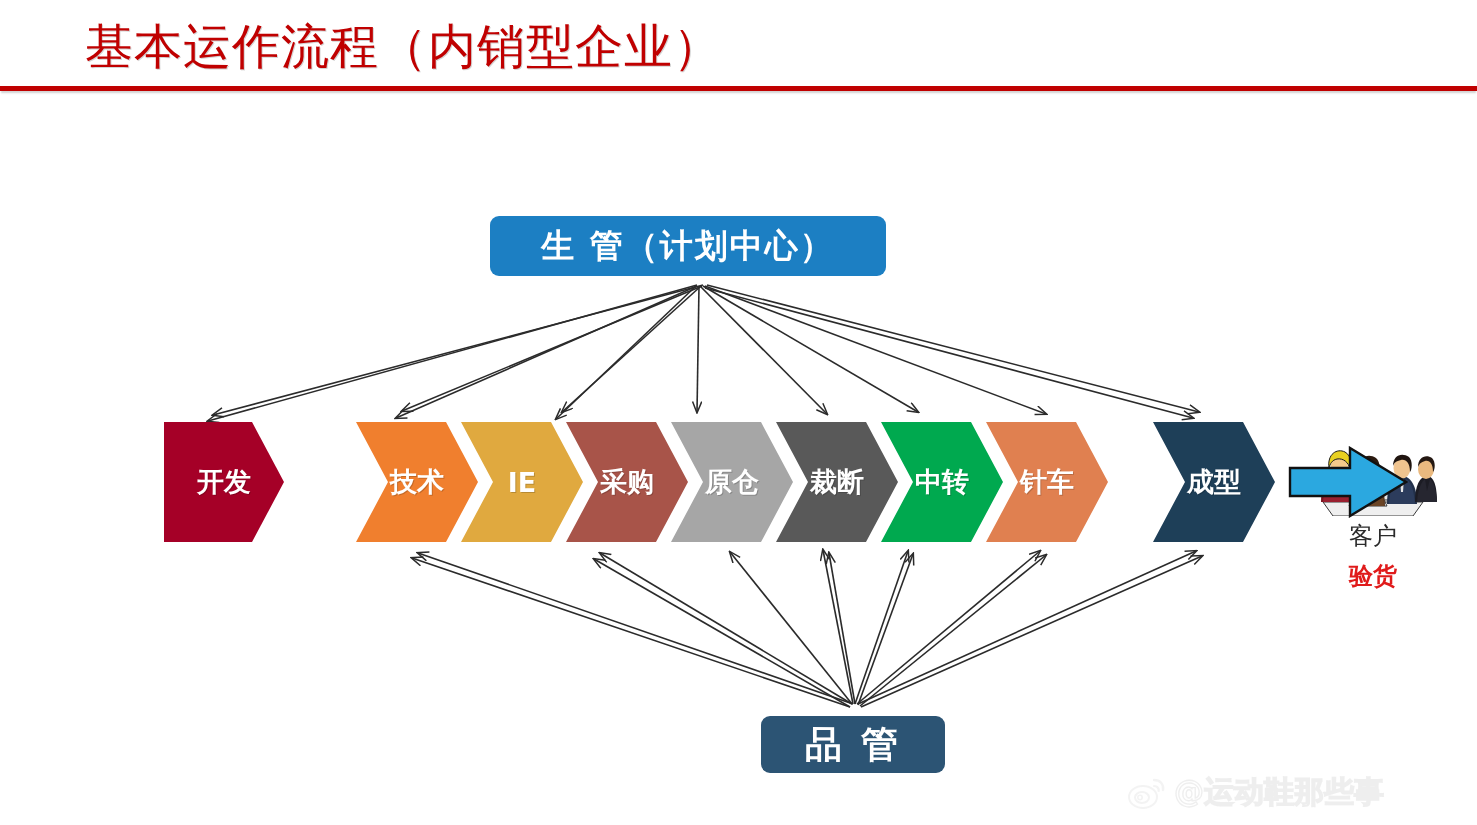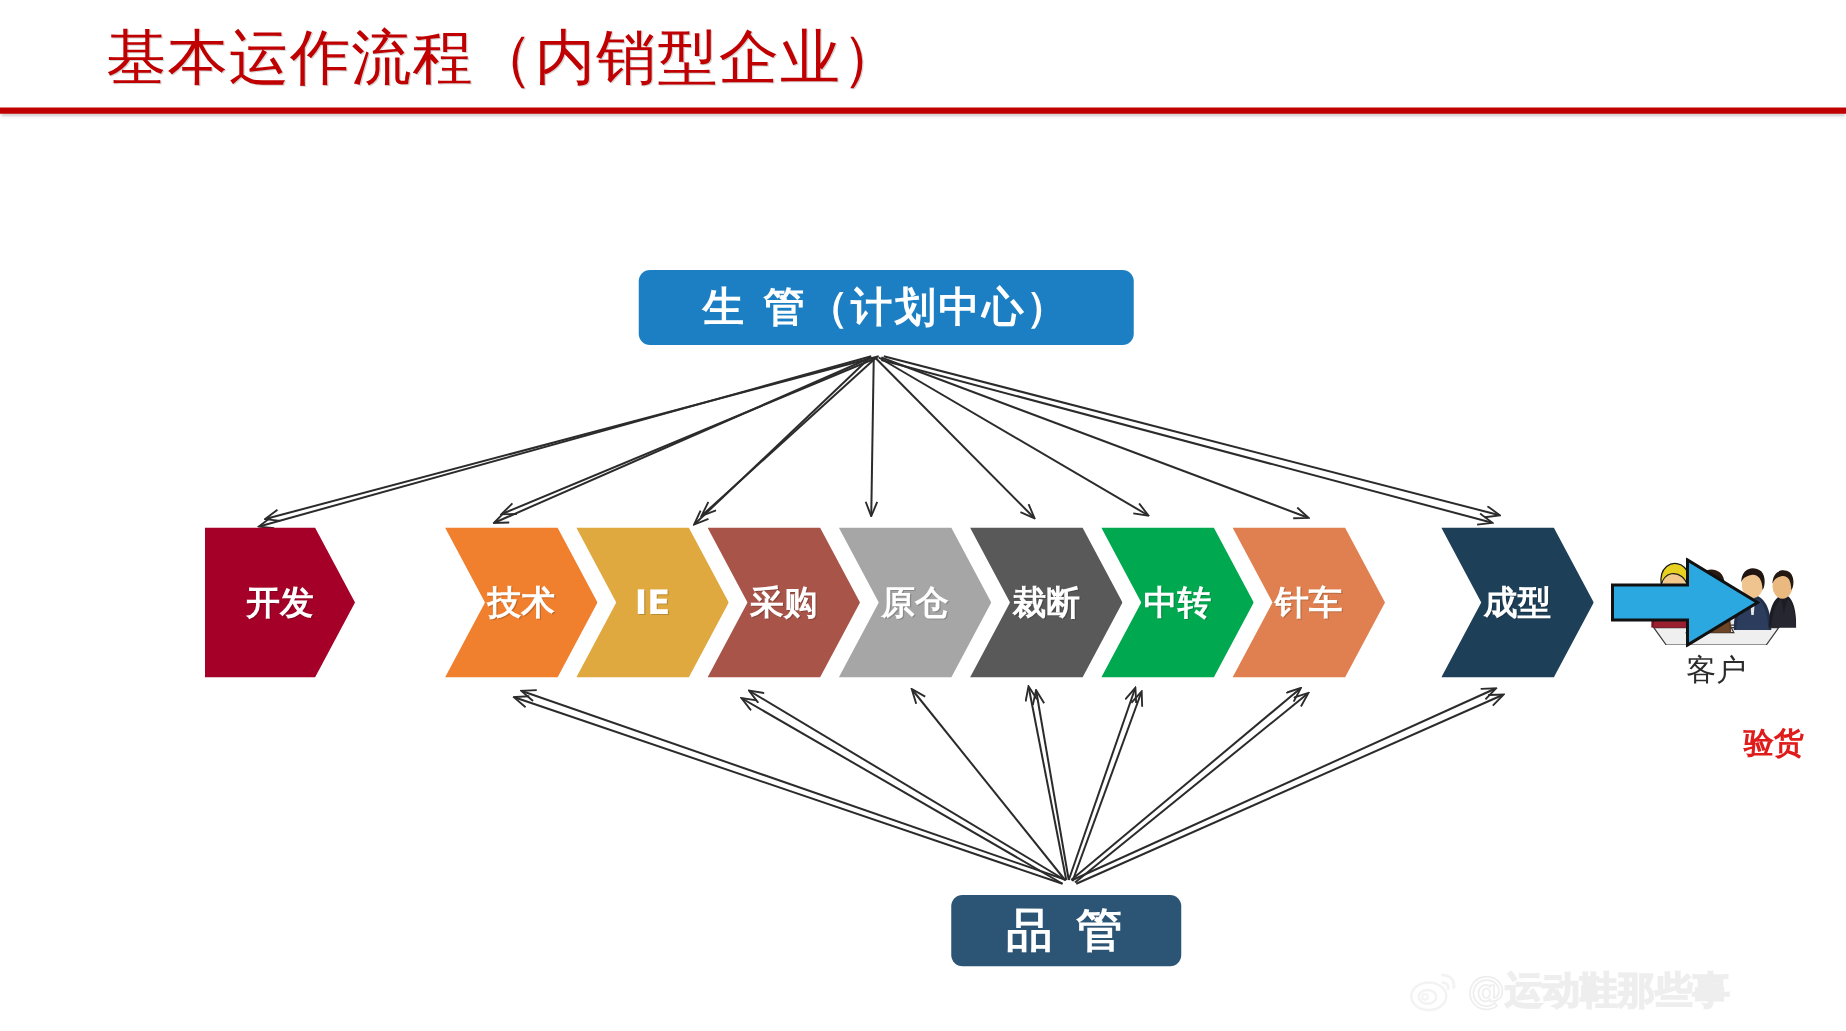--- a/index.html
+++ b/index.html
@@ -24,21 +24,21 @@
     position:absolute;left:0;top:86px;width:1477px;height:5px;
     background:#C00000;box-shadow:0 3px 2px -1px rgba(150,150,150,.45);
   }
 
   
   .rbox{
     position:absolute;border-radius:9px;display:flex;align-items:center;justify-content:center;
     color:#ffffff;font-weight:bold;white-space:nowrap;
     font-family:"DejaVu Sans","Liberation Sans",sans-serif;
   }
-  #box-plan{left:511px;top:216px;width:396px;height:60px;background:#1C7FC3;font-size:33px;letter-spacing:2px;}
+  #box-plan{left:490px;top:216px;width:396px;height:60px;background:#1C7FC3;font-size:33px;letter-spacing:2px;}
   #box-qc{left:761px;top:716px;width:184px;height:57px;background:#2C5474;font-size:37px;letter-spacing:3px;}
 
   
   .arrows{position:absolute;left:0;top:0;width:1477px;height:825px;pointer-events:none;}
 
   
   #band{position:absolute;left:148px;top:422px;width:1140px;height:120px;}
   .chev{
     position:absolute;top:0;height:120px;
     display:flex;align-items:center;justify-content:center;
@@ -56,21 +56,21 @@
 
   
   #cust{position:absolute;left:1303px;top:428px;width:140px;}
   #cust-pic{position:relative;width:128px;height:88px;margin:0 auto;}
   #cust-name{
     text-align:center;margin-top:4px;
     font-family:"DejaVu Serif","Liberation Serif",serif;
     font-size:24px;color:#2b2b2b;
   }
   #cust-check{
-    text-align:right;margin-top:26px;
+    text-align:center;margin-top:8px;
     font-family:"DejaVu Sans","Liberation Sans",sans-serif;
     font-size:24px;font-weight:bold;color:#E01B1B;
   }
 
   
   #wm{
     position:absolute;left:1128px;top:772px;display:flex;align-items:center;gap:8px;
     opacity:.30;
   }
   #wm-text{

